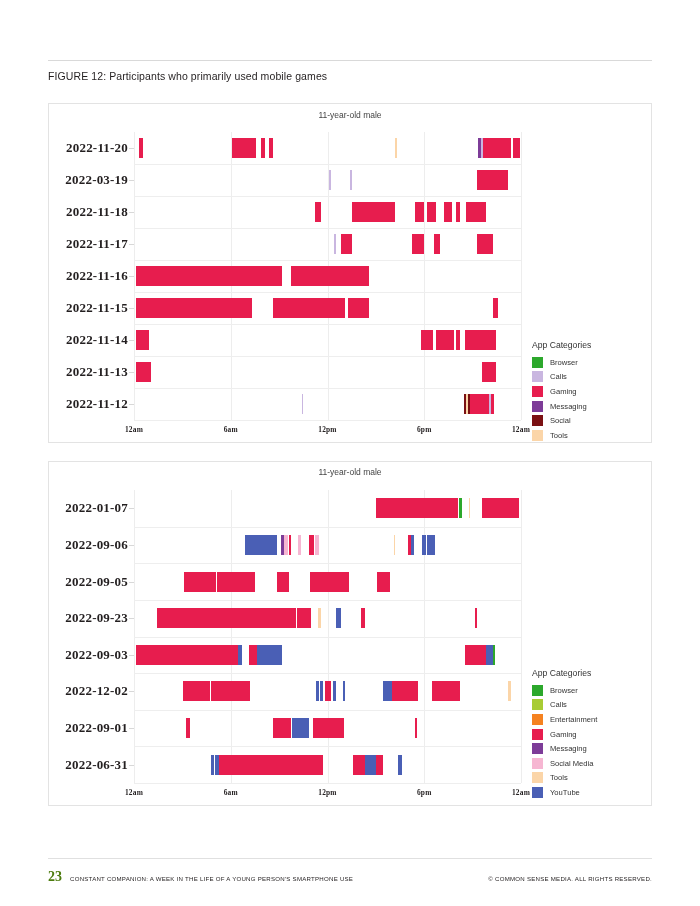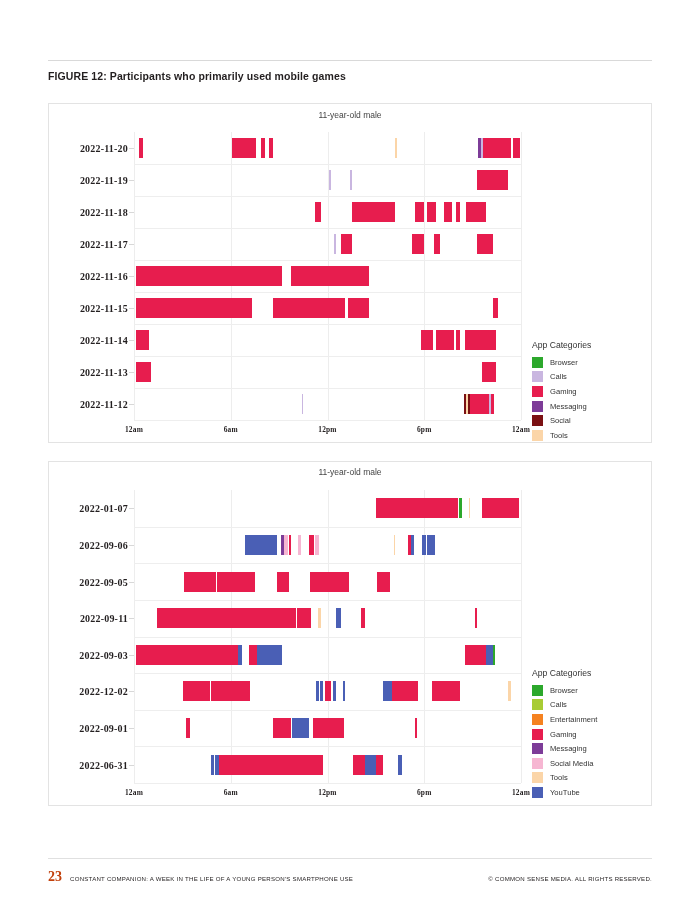--- a/index.html
+++ b/index.html
@@ -14,21 +14,21 @@
   }
   .page { position:relative; width:700px; height:906px; }
 
   .top-rule {
     position:absolute; left:48px; top:60px; width:604px; height:1px;
     background:#d9d9d9;
   }
 
   .figure-title {
     position:absolute; left:48px; top:70px; width:604px;
-    font-size:10.5px; font-weight:bold; letter-spacing:.1px;
+    font-size:10.5px; font-weight:normal; letter-spacing:.1px;
     color:#231f20;
   }
 
   
   .panel {
     position:absolute;
     border:1px solid #e3e3e3;
     background:#fff;
   }
   #panel-1 { left:48px; top:103px; width:604px; height:340px; }
@@ -53,21 +53,21 @@
   .gridline {
     position:absolute; top:0; bottom:0; width:1px; background:#ededed;
   }
   .rowline {
     position:absolute; left:0; right:0; height:1px; background:#eeeeee;
   }
 
   .ylabel {
     position:absolute; right:100%; margin-right:6px;
     transform:translateY(-50%);
-    font-size:10px; font-weight:bold; letter-spacing:.2px;
+    font-size:13px; font-weight:bold; letter-spacing:.2px;
     white-space:nowrap; color:#231f20;
     font-family:"Liberation Serif", serif;
   }
   .ytick {
     position:absolute; right:100%; width:5px; height:1px; background:#d8d8d8;
   }
 
   .xlabel {
     position:absolute; top:100%; margin-top:5px;
     transform:translateX(-50%);
@@ -96,21 +96,21 @@
   }
   .legend-label { font-size:7.6px; color:#333; white-space:nowrap; }
 
   
   .footer-rule {
     position:absolute; left:48px; top:858px; width:604px; height:1px;
     background:#e0e0e0;
   }
   .page-num {
     position:absolute; left:48px; top:869px;
-    font-size:14px; font-weight:bold; color:#c2410c;
+    font-size:14px; font-weight:bold; color:#4d7c0f;
     font-family:"Liberation Serif", serif;
   }
   .footer-left {
     position:absolute; left:70px; top:875px;
     font-size:6.1px; letter-spacing:.25px; color:#231f20;
   }
   .footer-right {
     position:absolute; right:48px; top:875px;
     font-size:6.1px; letter-spacing:.25px; color:#231f20; text-align:right;
   }
@@ -144,21 +144,21 @@
           <div class="seg" title="2022-11-20 Gaming" style="left: 1.16667%; width: 1.125%; top: 5.55556%; background: rgb(231, 29, 78);"></div>
           <div class="seg" title="2022-11-20 Gaming" style="left: 25.2083%; width: 6.25%; top: 5.55556%; background: rgb(231, 29, 78);"></div>
           <div class="seg" title="2022-11-20 Gaming" style="left: 32.9167%; width: 0.833333%; top: 5.55556%; background: rgb(231, 29, 78);"></div>
           <div class="seg" title="2022-11-20 Gaming" style="left: 34.7917%; width: 1.04167%; top: 5.55556%; background: rgb(231, 29, 78);"></div>
           <div class="seg" title="2022-11-20 Tools" style="left: 67.5%; width: 0.416667%; top: 5.55556%; background: rgb(251, 213, 168);"></div>
           <div class="seg" title="2022-11-20 Messaging" style="left: 88.9583%; width: 0.625%; top: 5.55556%; background: rgb(125, 60, 152);"></div>
           <div class="seg" title="2022-11-20 Calls" style="left: 89.5833%; width: 0.5%; top: 5.55556%; background: rgb(201, 182, 224);"></div>
           <div class="seg" title="2022-11-20 Gaming" style="left: 90.0833%; width: 7.41667%; top: 5.55556%; background: rgb(231, 29, 78);"></div>
           <div class="seg" title="2022-11-20 Gaming" style="left: 97.9167%; width: 1.875%; top: 5.55556%; background: rgb(231, 29, 78);"></div>
           <div class="rowline" style="top: 22.2222%;"></div>
-          <div class="ylabel" style="top: 16.6667%;">2022-11-19</div>
+          <div class="ylabel" style="top: 16.6667%;">2022-03-19</div>
           <div class="ytick" style="top: 16.6667%;"></div>
           <div class="seg" title="2022-11-19 Calls" style="left: 50.4167%; width: 0.416667%; top: 16.6667%; background: rgb(201, 182, 224);"></div>
           <div class="seg" title="2022-11-19 Calls" style="left: 55.8333%; width: 0.416667%; top: 16.6667%; background: rgb(201, 182, 224);"></div>
           <div class="seg" title="2022-11-19 Gaming" style="left: 88.75%; width: 7.91667%; top: 16.6667%; background: rgb(231, 29, 78);"></div>
           <div class="rowline" style="top: 33.3333%;"></div>
           <div class="ylabel" style="top: 27.7778%;">2022-11-18</div>
           <div class="ytick" style="top: 27.7778%;"></div>
           <div class="seg" title="2022-11-18 Gaming" style="left: 46.6667%; width: 1.66667%; top: 27.7778%; background: rgb(231, 29, 78);"></div>
           <div class="seg" title="2022-11-18 Gaming" style="left: 56.25%; width: 11.25%; top: 27.7778%; background: rgb(231, 29, 78);"></div>
           <div class="seg" title="2022-11-18 Gaming" style="left: 72.5%; width: 2.5%; top: 27.7778%; background: rgb(231, 29, 78);"></div>
@@ -281,21 +281,21 @@
           <div class="seg" title="2022-09-06 YouTube" style="left: 75.8333%; width: 1.875%; top: 18.75%; background: rgb(74, 95, 181);"></div>
           <div class="rowline" style="top: 37.5%;"></div>
           <div class="ylabel" style="top: 31.25%;">2022-09-05</div>
           <div class="ytick" style="top: 31.25%;"></div>
           <div class="seg" title="2022-09-05 Gaming" style="left: 12.9167%; width: 8.33333%; top: 31.25%; background: rgb(231, 29, 78);"></div>
           <div class="seg" title="2022-09-05 Gaming" style="left: 21.4583%; width: 9.79167%; top: 31.25%; background: rgb(231, 29, 78);"></div>
           <div class="seg" title="2022-09-05 Gaming" style="left: 36.875%; width: 3.125%; top: 31.25%; background: rgb(231, 29, 78);"></div>
           <div class="seg" title="2022-09-05 Gaming" style="left: 45.4167%; width: 10.2083%; top: 31.25%; background: rgb(231, 29, 78);"></div>
           <div class="seg" title="2022-09-05 Gaming" style="left: 62.7083%; width: 3.33333%; top: 31.25%; background: rgb(231, 29, 78);"></div>
           <div class="rowline" style="top: 50%;"></div>
-          <div class="ylabel" style="top: 43.75%;">2022-09-11</div>
+          <div class="ylabel" style="top: 43.75%;">2022-09-23</div>
           <div class="ytick" style="top: 43.75%;"></div>
           <div class="seg" title="2022-09-04 Gaming" style="left: 5.83333%; width: 12.9167%; top: 43.75%; background: rgb(231, 29, 78);"></div>
           <div class="seg" title="2022-09-04 Gaming" style="left: 18.9583%; width: 22.9167%; top: 43.75%; background: rgb(231, 29, 78);"></div>
           <div class="seg" title="2022-09-04 Gaming" style="left: 42.0833%; width: 3.75%; top: 43.75%; background: rgb(231, 29, 78);"></div>
           <div class="seg" title="2022-09-04 Tools" style="left: 47.5%; width: 0.833333%; top: 43.75%; background: rgb(251, 213, 168);"></div>
           <div class="seg" title="2022-09-04 YouTube" style="left: 52.2917%; width: 1.25%; top: 43.75%; background: rgb(74, 95, 181);"></div>
           <div class="seg" title="2022-09-04 Gaming" style="left: 58.75%; width: 0.833333%; top: 43.75%; background: rgb(231, 29, 78);"></div>
           <div class="seg" title="2022-09-04 Gaming" style="left: 88.125%; width: 0.416667%; top: 43.75%; background: rgb(231, 29, 78);"></div>
           <div class="rowline" style="top: 62.5%;"></div>
           <div class="ylabel" style="top: 56.25%;">2022-09-03</div>

